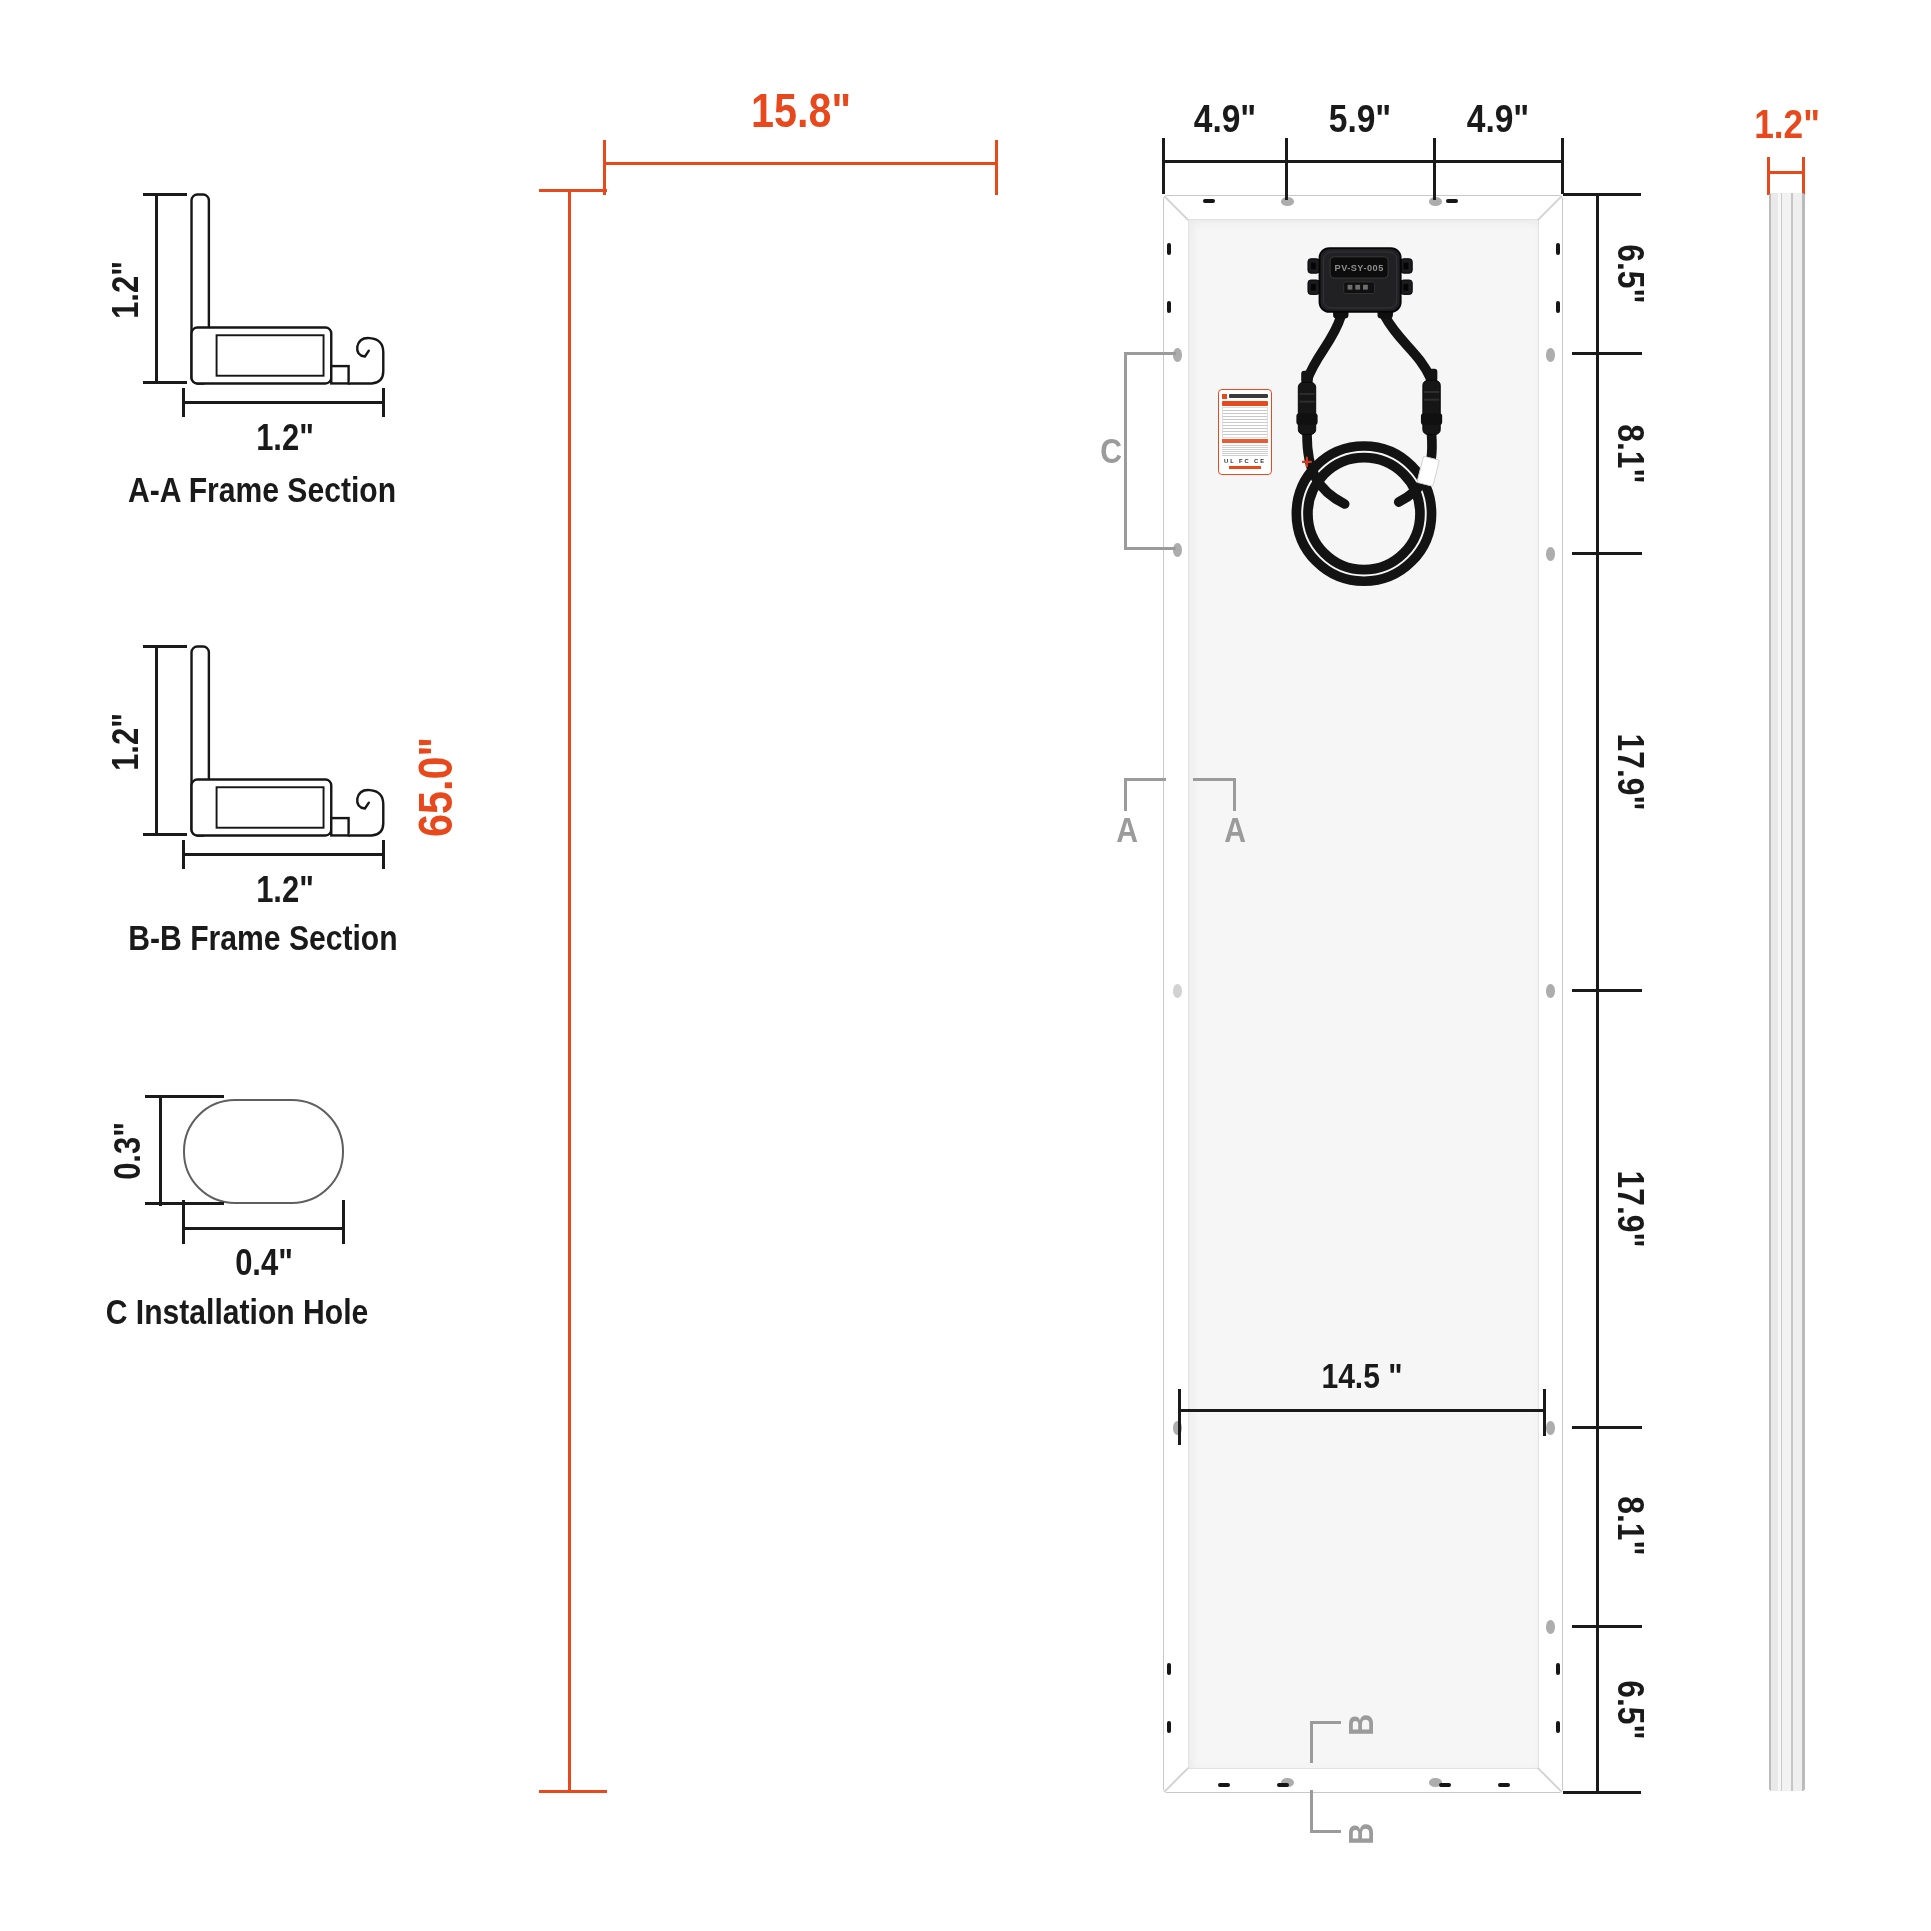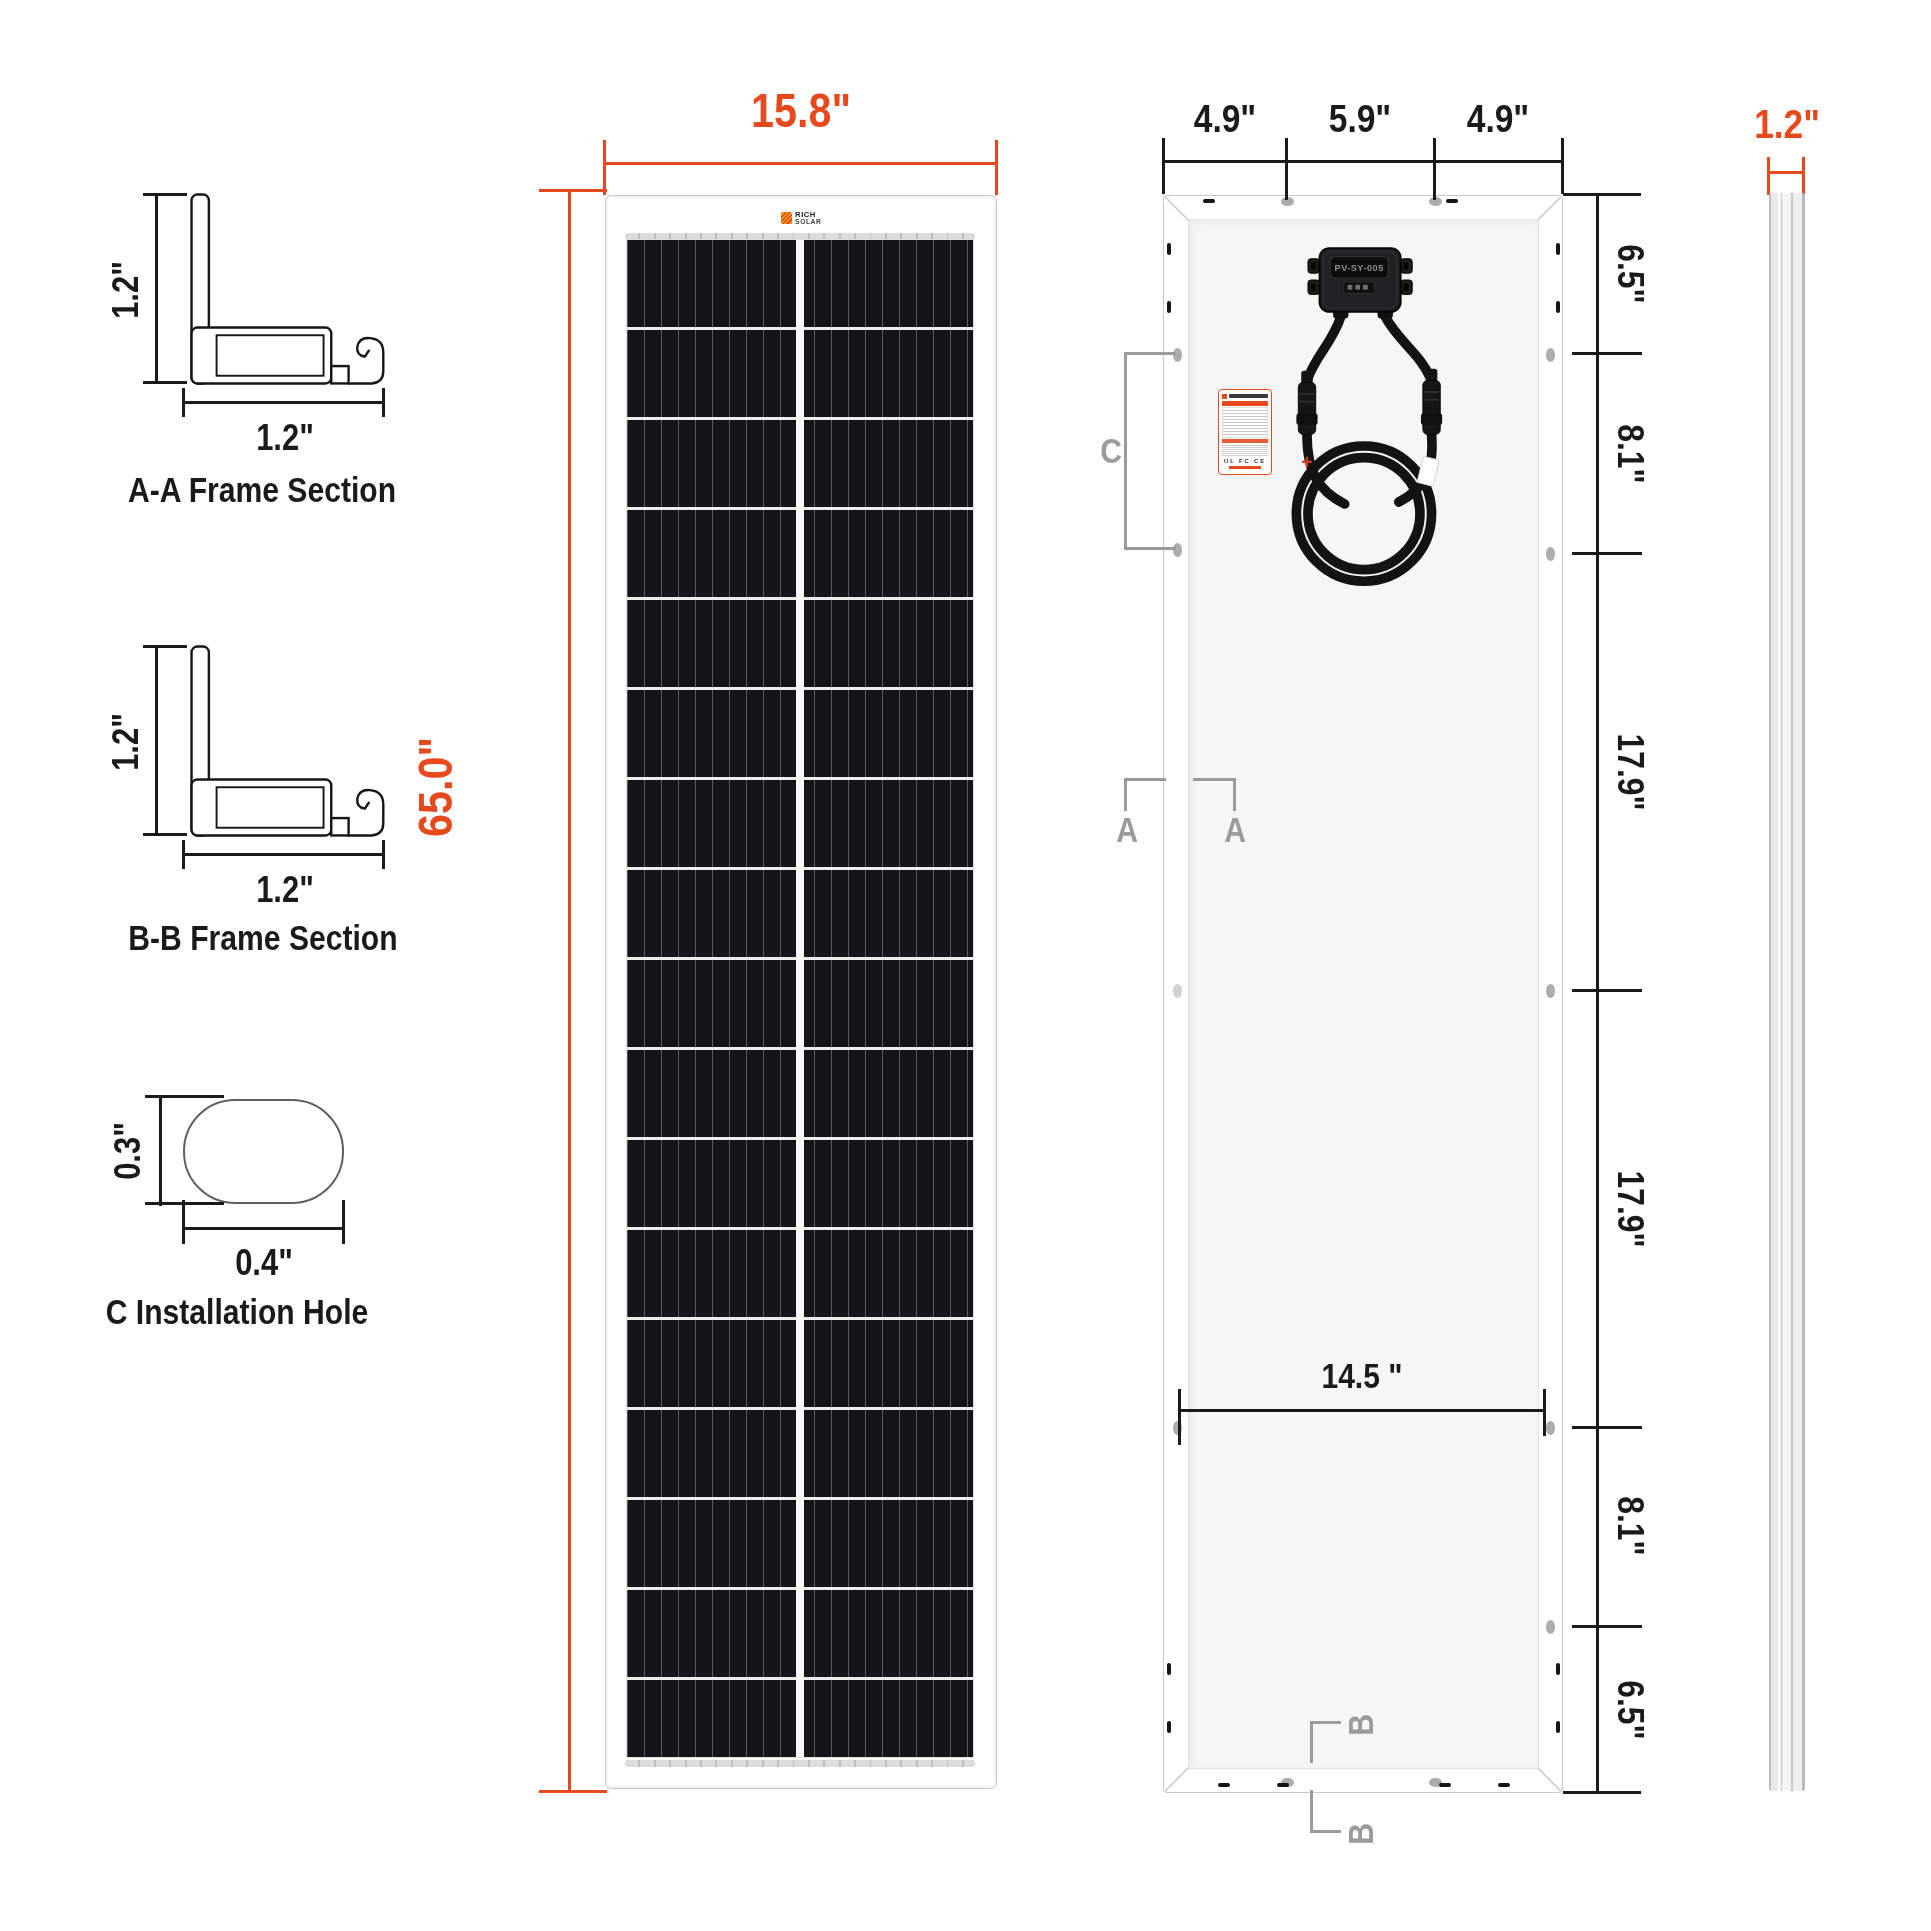--- a/index.html
+++ b/index.html
@@ -93,34 +93,20 @@
   <div class="t ctr orange" style="left:801px;top:111px;font-size:48px">15.8"</div>
   <div class="oln" style="left:605px;top:162px;width:392px;height:2.9px"></div>
   <div class="oln" style="left:603px;top:140px;width:2.9px;height:55px"></div>
   <div class="oln" style="left:995px;top:140px;width:2.9px;height:55px"></div>
 
   <div class="t ccw orange" style="left:436px;top:787px;font-size:48px">65.0"</div>
   <div class="oln" style="left:568px;top:191px;width:2.9px;height:1602px"></div>
   <div class="oln" style="left:539px;top:189px;width:68px;height:2.9px"></div>
   <div class="oln" style="left:539px;top:1790px;width:68px;height:2.9px"></div>
 
-  <div class="panel-front">
-    <div class="abs" style="left:0;top:7.7px;width:100%;height:29px;display:flex;align-items:center;justify-content:center;gap:2.9px">
-      <div style="width:11.6px;height:11.6px;border-radius:1.9px;background:repeating-linear-gradient(135deg,var(--accent) 0 1.9px,#F7A21B 1.9px 2.9px)"></div>
-      <div style="display:flex;flex-direction:column;line-height:1">
-        <span style="font-size:7.7px;font-weight:700;color:#222;letter-spacing:0.5px">RICH</span>
-        <span style="font-size:6.8px;font-weight:700;color:#444;letter-spacing:0.5px">SOLAR</span>
-      </div>
-    </div>
-    <div class="metal" style="top:37px"></div>
-    <div class="cells">
-      <div class="divider"></div>
-    </div>
-    <div class="metal" style="top:1564px"></div>
-  </div>
 
   <div class="panel-back"></div>
   <div class="backsheet"></div>
 
   <svg class="abs" style="left:1163px;top:195px" width="400" height="1598" viewBox="0 0 414 1655">
     <line x1="2" y1="2" x2="26" y2="26" stroke="#D2D2D2" stroke-width="2"></line>
     <line x1="412" y1="2" x2="388" y2="26" stroke="#D2D2D2" stroke-width="2"></line>
     <line x1="2" y1="1653" x2="26" y2="1629" stroke="#D2D2D2" stroke-width="2"></line>
     <line x1="412" y1="1653" x2="388" y2="1629" stroke="#D2D2D2" stroke-width="2"></line>
 

